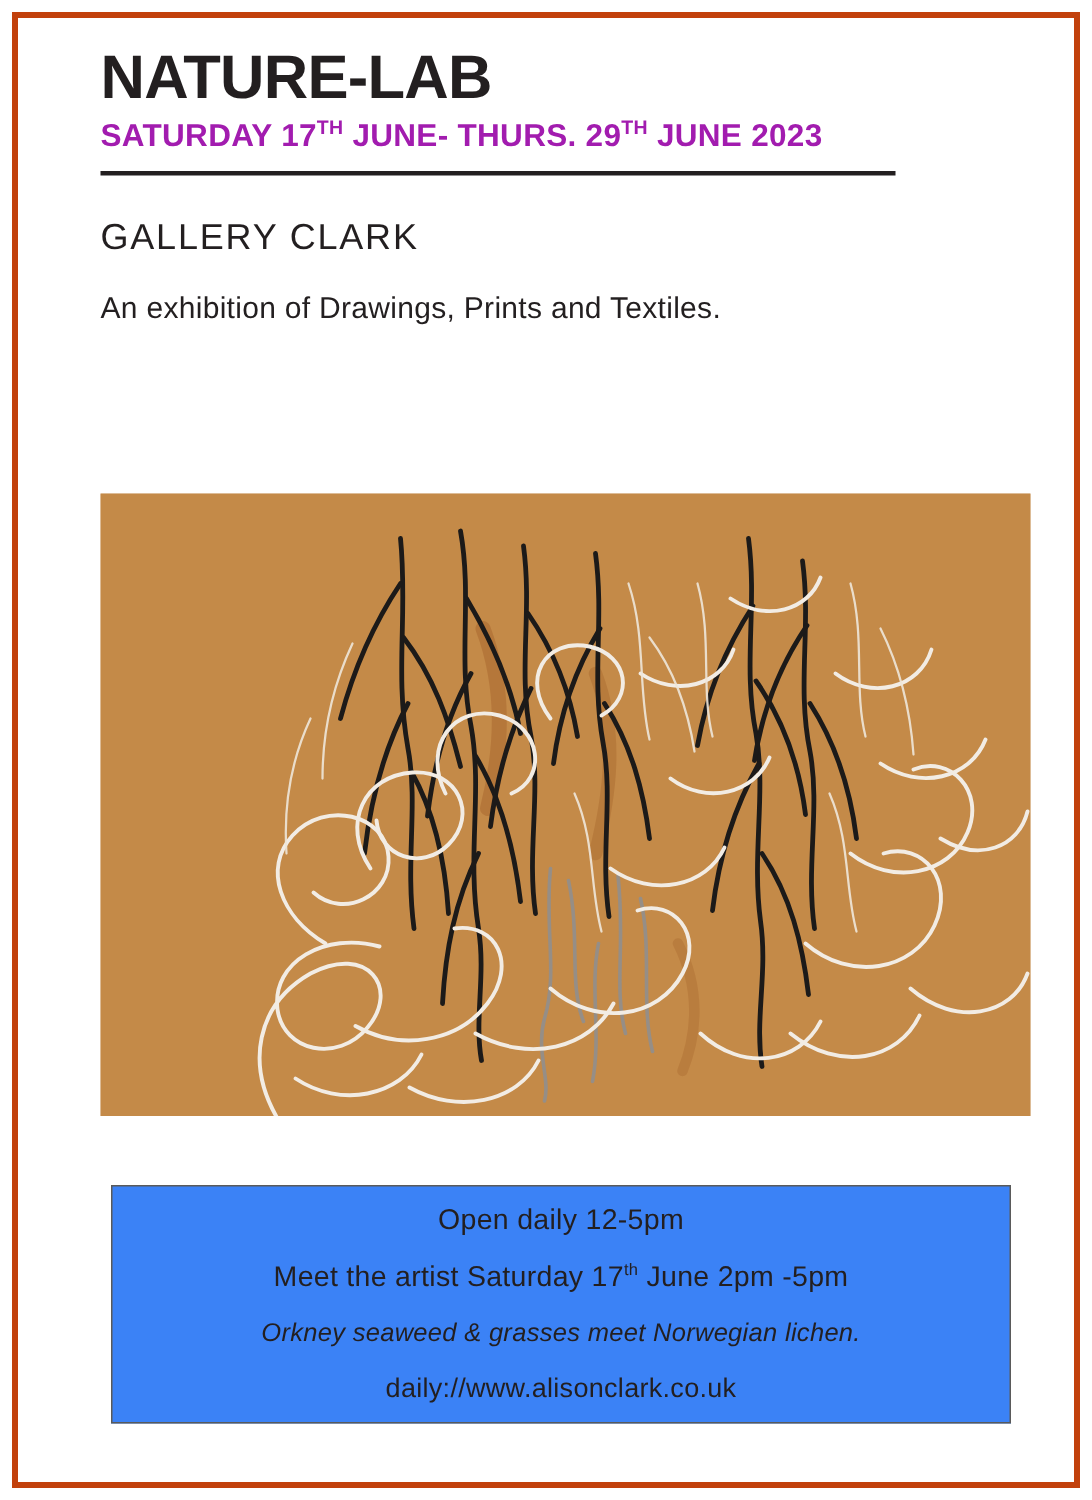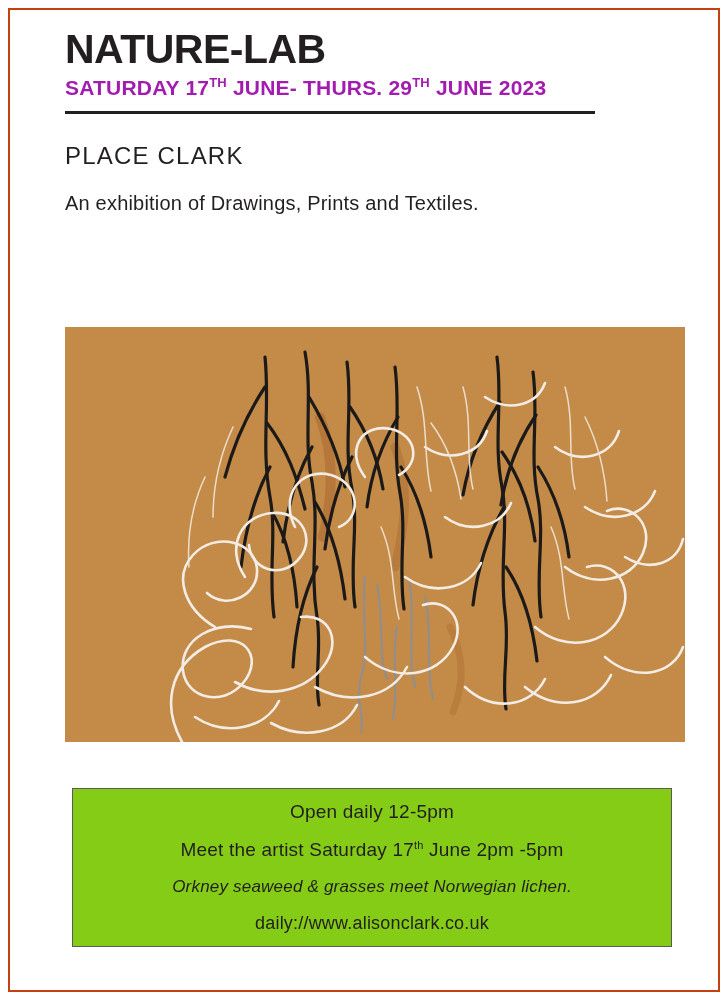--- a/index.html
+++ b/index.html
@@ -14,21 +14,21 @@
     color: #231f20;
     position: relative;
     overflow: hidden;
   }
   .poster {
     position: absolute;
     left: 8px;
     top: 8px;
     width: 712px;
     height: 984px;
-    border: 2px solid #c2410c;
+    border: 4px solid #c2410c;
     background: #ffffff;
     box-sizing: border-box;
   }
   .inner {
     position: absolute;
     left: 55px;
     top: 18px;
     width: 602px;
   }
   .title {
@@ -90,21 +90,21 @@
     display: block;
   }
   .infobox {
     position: absolute;
     left: 62px;
     top: 778px;
     width: 600px;
     height: 159px;
     border: 1px solid #5a5a5a;
     box-sizing: border-box;
-    background: #84cc16;
+    background: #3b82f6;
     display: flex;
     flex-direction: column;
     justify-content: center;
     align-items: center;
     gap: 16px;
   }
   .info-line {
     font-size: 19px;
     text-align: center;
     color: #231f20;
@@ -127,21 +127,21 @@
 
 <div class="poster">
 
   <div class="inner">
     <h1 class="title">NATURE-LAB</h1>
 
     <p class="subtitle"><span>SATURDAY 17</span><sup>TH</sup><span> JUNE- THURS. 29</span><sup>TH</sup><span> JUNE 2023</span></p>
 
     <div class="rule"></div>
 
-    <div class="artist">PLACE CLARK</div>
+    <div class="artist">GALLERY CLARK</div>
 
 
     <div class="blurb">An exhibition of Drawings, Prints and Textiles.</div>
   </div>
 
   <div class="artwork">
     <svg width="620" height="415" viewBox="0 0 620 415" xmlns="http://www.w3.org/2000/svg">
       <rect x="0" y="0" width="620" height="415" fill="#c48a48"></rect>
       <g fill="none" stroke-linecap="round">
 

